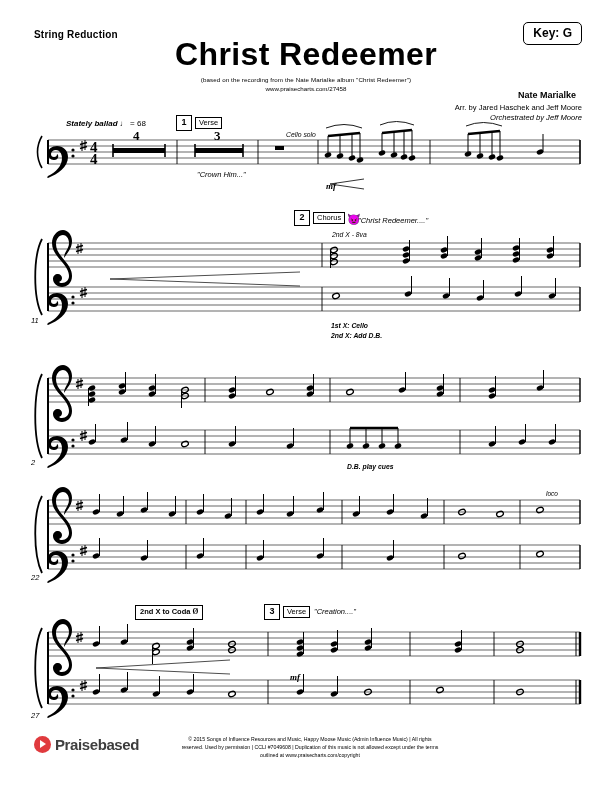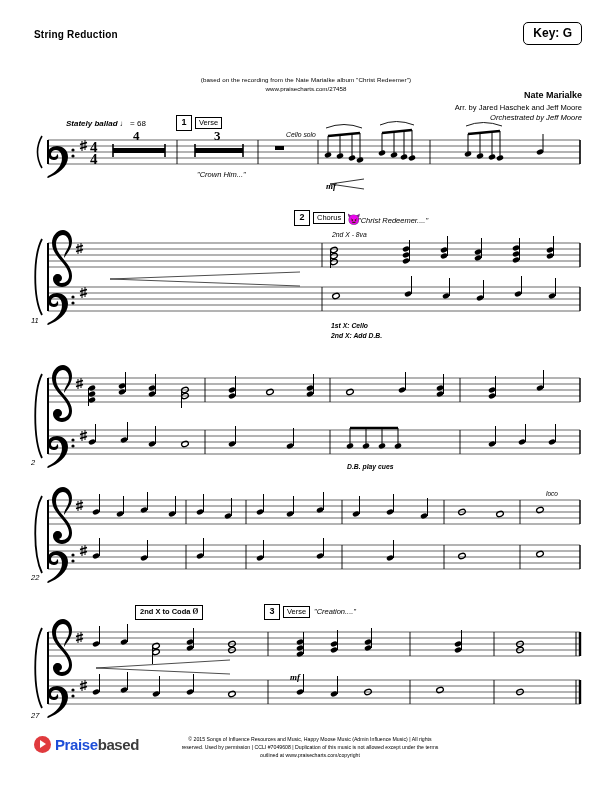--- a/index.html
+++ b/index.html
@@ -55,21 +55,21 @@
     letter-spacing: .1px;
   }
   .subtitle2 {
     position: absolute;
     left: 0; right: 0; top: 85px;
     text-align: center;
     font-size: 6.2px;
   }
   .composer {
     position: absolute;
-    right: 30px; top: 90px;
+    right: 36px; top: 90px;
     text-align: right;
     font-size: 9px;
     font-weight: bold;
   }
   .arranger {
     position: absolute;
     right: 30px; top: 103px;
     text-align: right;
     font-size: 7.6px;
   }
@@ -184,32 +184,33 @@
     left: 5.5px; top: 4px;
     border-left: 6px solid #fff;
     border-top: 4.5px solid transparent;
     border-bottom: 4.5px solid transparent;
   }
   .pc-logo .word {
     font-size: 15px;
     font-weight: bold;
     letter-spacing: -.4px;
   }
-  .pc-logo .word .a { color: #1d4ed8; }
+  .pc-logo .word .a { color: #404040; }
   .pc-logo .word .b { color: #3c3c3c; }
 
   svg.score { position: absolute; left: 0; top: 0; pointer-events: none; }
 </style>
 </head>
 <body>
 
 <div class="page">
 
   <div class="hdr-instrument">String Reduction</div>
   <div class="key-box">Key: G</div>
+  <div class="title">Christ Redeemer</div>
   <div class="subtitle1">(based on the recording from the Nate Marialke album "Christ Redeemer")</div>
   <div class="subtitle2">www.praisecharts.com/27458</div>
   <div class="composer">Nate Marialke</div>
   <div class="arranger">Arr. by Jared Haschek and Jeff Moore</div>
   <div class="orchestrator">Orchestrated by Jeff Moore</div>
 
   <svg class="score" width="612" height="792" viewBox="0 0 612 792">
     <defs>
       <g id="trebleclef">
         <path d="M0,0 c0,-6 5,-9 5,-15 c0,-5 -3,-8 -6,-8 c-4,0 -7,4 -7,9 c0,7 5,12 9,17

